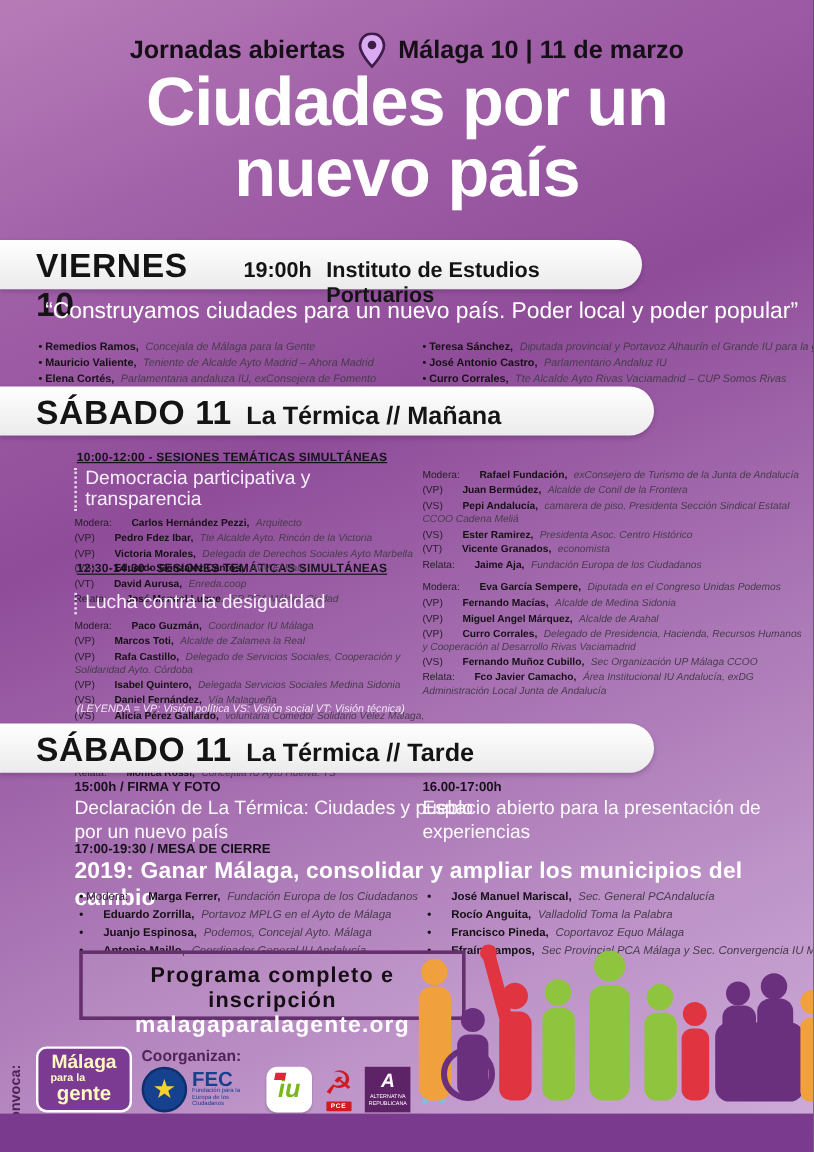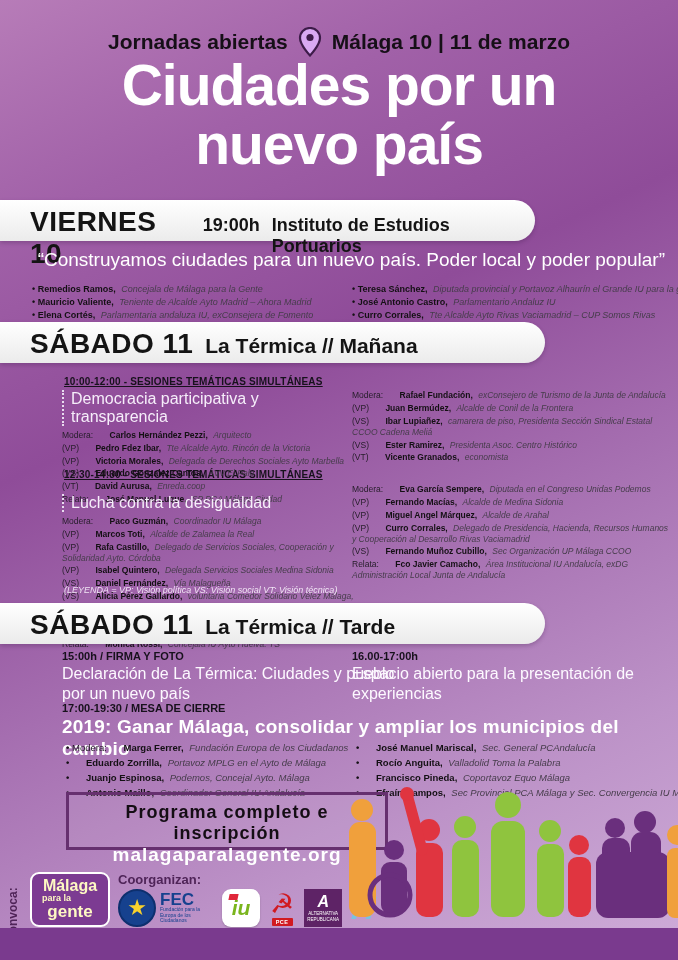--- a/index.html
+++ b/index.html
@@ -235,36 +235,41 @@
         </div>
 
         <div class="person">
           <span class="pfx">(VP)</span>
           <span class="nm">Juan Bermúdez,</span>
           <span class="rl">Alcalde de Conil de la Frontera</span>
         </div>
 
         <div class="person">
           <span class="pfx">(VS)</span>
-          <span class="nm">Ibar Lupiañez,</span>
+          <span class="nm">Pepi Andalucía,</span>
           <span class="rl">camarera de piso, Presidenta Sección Sindical Estatal CCOO Cadena Meliá</span>
         </div>
 
         <div class="person">
           <span class="pfx">(VS)</span>
           <span class="nm">Ester Ramirez,</span>
           <span class="rl">Presidenta Asoc. Centro Histórico</span>
         </div>
 
         <div class="person">
           <span class="pfx">(VT)</span>
           <span class="nm">Vicente Granados,</span>
           <span class="rl">economista</span>
         </div>
 
+        <div class="person">
+          <span class="pfx">Relata:</span>
+          <span class="nm">Jaime Aja,</span>
+          <span class="rl">Fundación Europa de los Ciudadanos</span>
+        </div>
       </div>
   </div>
 
   <div class="session s3">
     <h3>Lucha contra la desigualdad</h3>
     <div>
 
         <div class="person">
           <span class="pfx">Modera:</span>
           <span class="nm">Paco Guzmán,</span>

